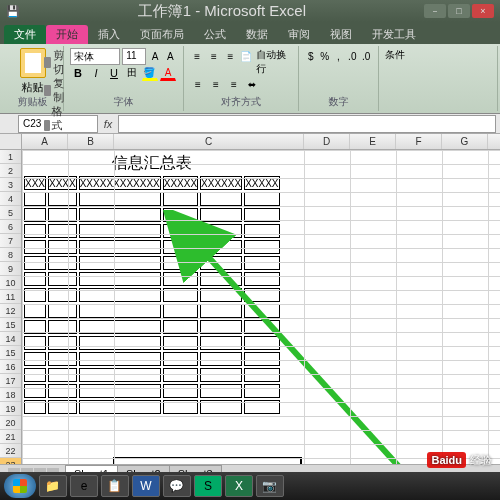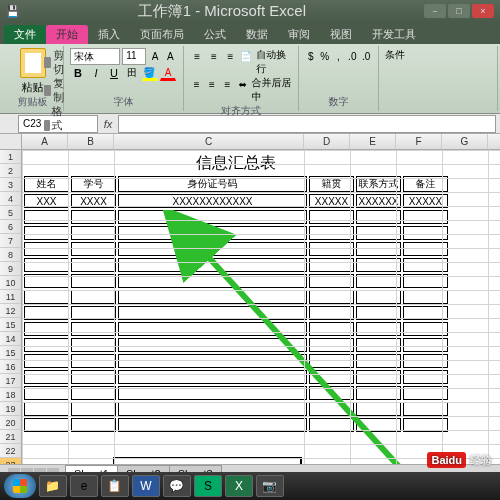--- a/index.html
+++ b/index.html
@@ -145,21 +145,20 @@
       <span class="icon-btn">≡</span>
       <span class="icon-btn">≡</span>
       <span class="icon-btn">📄</span>
       <span style="font-size:10px">自动换行</span>
     </div>
     <div class="font-row">
       <span class="icon-btn">≡</span>
       <span class="icon-btn">≡</span>
       <span class="icon-btn">≡</span>
       <span class="icon-btn">⬌</span>
-      <span style="font-size:10px">合并后居中</span>
     </div>
     <div class="group-label">对齐方式</div>
   </div>
   <div class="group num-group">
     <div class="font-row">
       <span class="icon-btn">$</span>
       <span class="icon-btn">%</span>
       <span class="icon-btn">,</span>
       <span class="icon-btn">.0</span>
       <span class="icon-btn">.0</span>
@@ -212,28 +211,20 @@
         <div class="row-h">20</div>
         <div class="row-h">21</div>
         <div class="row-h">22</div>
         <div class="row-h sel">23</div>
       </div>
     <div class="cells" id="cells">
       <table class="data-table" id="dtable" style="top: 0px;">
           <tbody>
             <tr>
               <td colspan="6" class="title-cell" style="height:14px">信息汇总表</td>
-            </tr>
-            <tr>
-              <td style="width:45px">姓名</td>
-              <td style="width:45px">学号</td>
-              <td style="width:189px">身份证号码</td>
-              <td style="width:45px">籍贯</td>
-              <td style="width:45px">联系方式</td>
-              <td style="width:45px">备注</td>
             </tr>
             <tr>
               <td>XXX</td>
               <td>XXXX</td>
               <td>XXXXXXXXXXXX</td>
               <td>XXXXX</td>
               <td>XXXXXX</td>
               <td>XXXXX</td>
             </tr>
             <tr>

